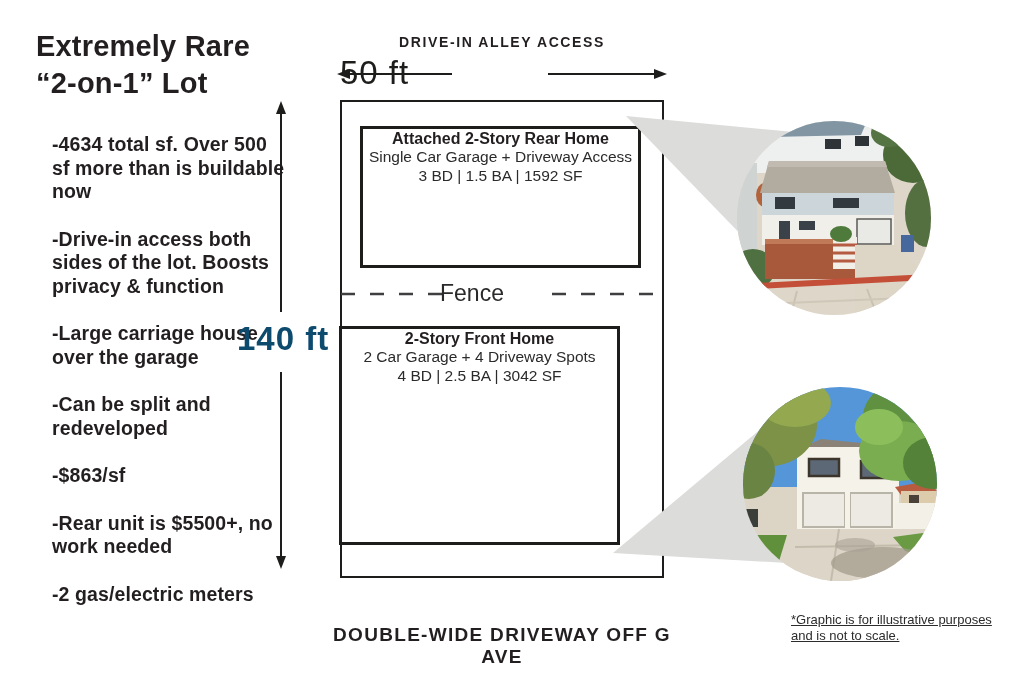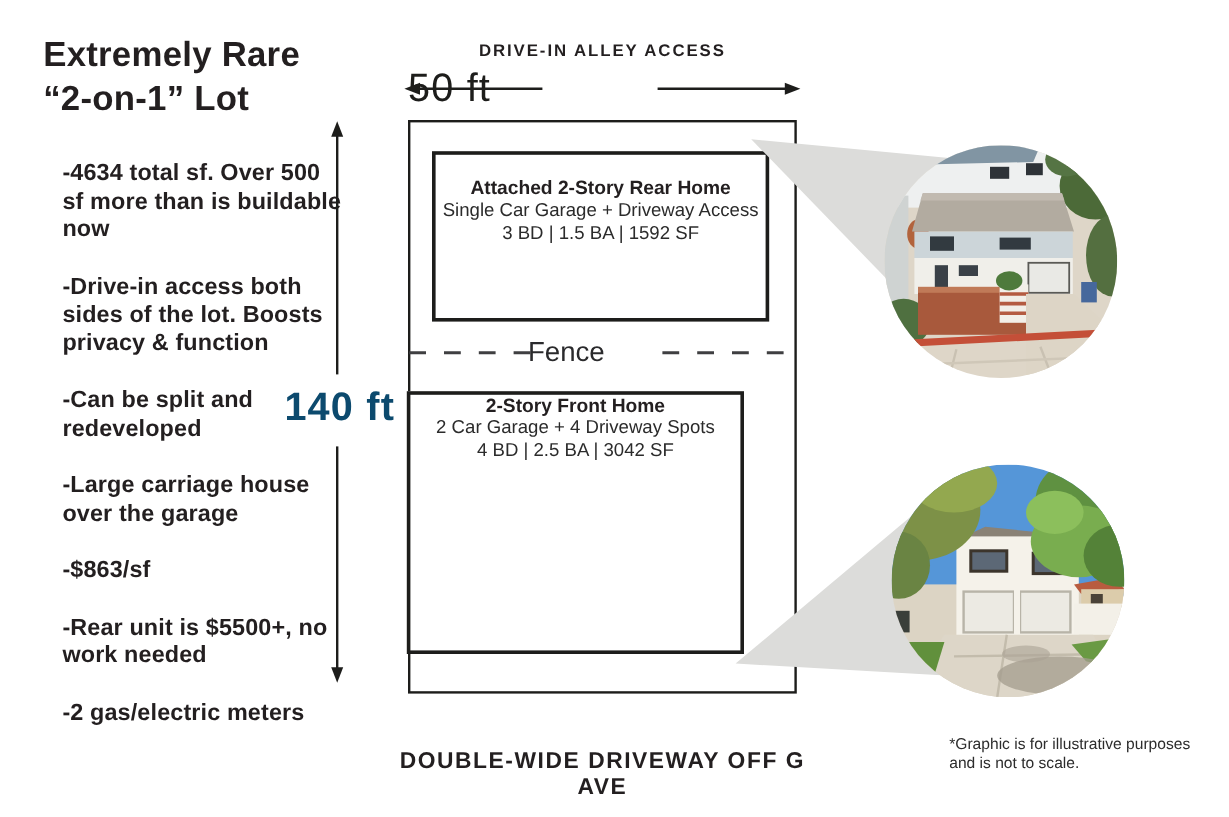--- a/index.html
+++ b/index.html
@@ -46,21 +46,21 @@
   }
   
   .lot-outline {
     position: absolute; left: 340px; top: 100px; width: 324px; height: 478px;
     border: 2px solid #1d1d1b; background: transparent; z-index: 1;
   }
   .home-box {
     position: absolute; width: 281px; border: 3px solid #1d1d1b;
     text-align: center; z-index: 1; background:#ffffff;
   }
-  .rear-box { left: 360px; top: 126px; height: 142px; padding-top: 19px; }
+  .rear-box { left: 360px; top: 126px; height: 142px; }
   .front-box { left: 339px; top: 326px; height: 219px; }
   .home-title { font-size: 16px; font-weight: bold; line-height: 19px; }
   .home-line  { font-size: 15.5px; font-weight: 400; line-height: 18.5px; color:#2b2b2b; }
   .fence-label {
     position: absolute; left: 440px; top: 280px; width: 124px;
     text-align: left; font-size: 23px; font-weight: 400; color:#2a2a2c; z-index: 3;
   }
   
   .overlay {
     position: absolute; left: 0; top: 0; width: 1024px; height: 681px;
@@ -69,21 +69,21 @@
   
   .photo-circle {
     position: absolute; width: 194px; height: 194px; border-radius: 50%;
     overflow: hidden; z-index: 4;
   }
   .photo-rear  { left: 737px; top: 121px; }
   .photo-front { left: 743px; top: 387px; }
   
   .disclaimer {
     position: absolute; left: 791px; top: 612px;
-    font-size: 13px; line-height: 15.5px; color: #2c2c2c; font-weight: 500;
+    font-size: 13px; line-height: 15.5px; color: #2c2c2c; font-weight: 500; text-decoration: underline;
   }
   .watermark {
     position: absolute; left: 850px; top: 654px; width: 165px;
     text-align: right; font-size: 17.5px; font-weight: 600; letter-spacing: 1px; margin-top: 28px;
   }
   .wm-main { color: #a9a9a9; }
   .wm-sep  { color: #b4b4b4; font-weight: 400; }
   .wm-mls  { color: #cccccc; }
 </style>
 </head>
@@ -96,24 +96,24 @@
     <div>“2-on-1” Lot</div>
   </div>
 
   <div class="bullets">
     <div class="bullet">-4634 total sf. Over 500
 sf more than is buildable
 now</div>
     <div class="bullet">-Drive-in access both
 sides of the lot. Boosts
 privacy &amp; function</div>
+    <div class="bullet">-Large carriage house
+over the garage</div>
     <div class="bullet">-Can be split and
 redeveloped</div>
-    <div class="bullet">-Large carriage house
-over the garage</div>
     <div class="bullet">-$863/sf</div>
     <div class="bullet">-Rear unit is $5500+, no
 work needed</div>
     <div class="bullet">-2 gas/electric meters</div>
   </div>
 
   <div class="alley-label">DRIVE-IN ALLEY ACCESS</div>
   <div class="dim-50">50 ft</div>
   <div class="dim-140">140 ft</div>
   <div class="driveway-label">DOUBLE-WIDE DRIVEWAY OFF G AVE</div>

